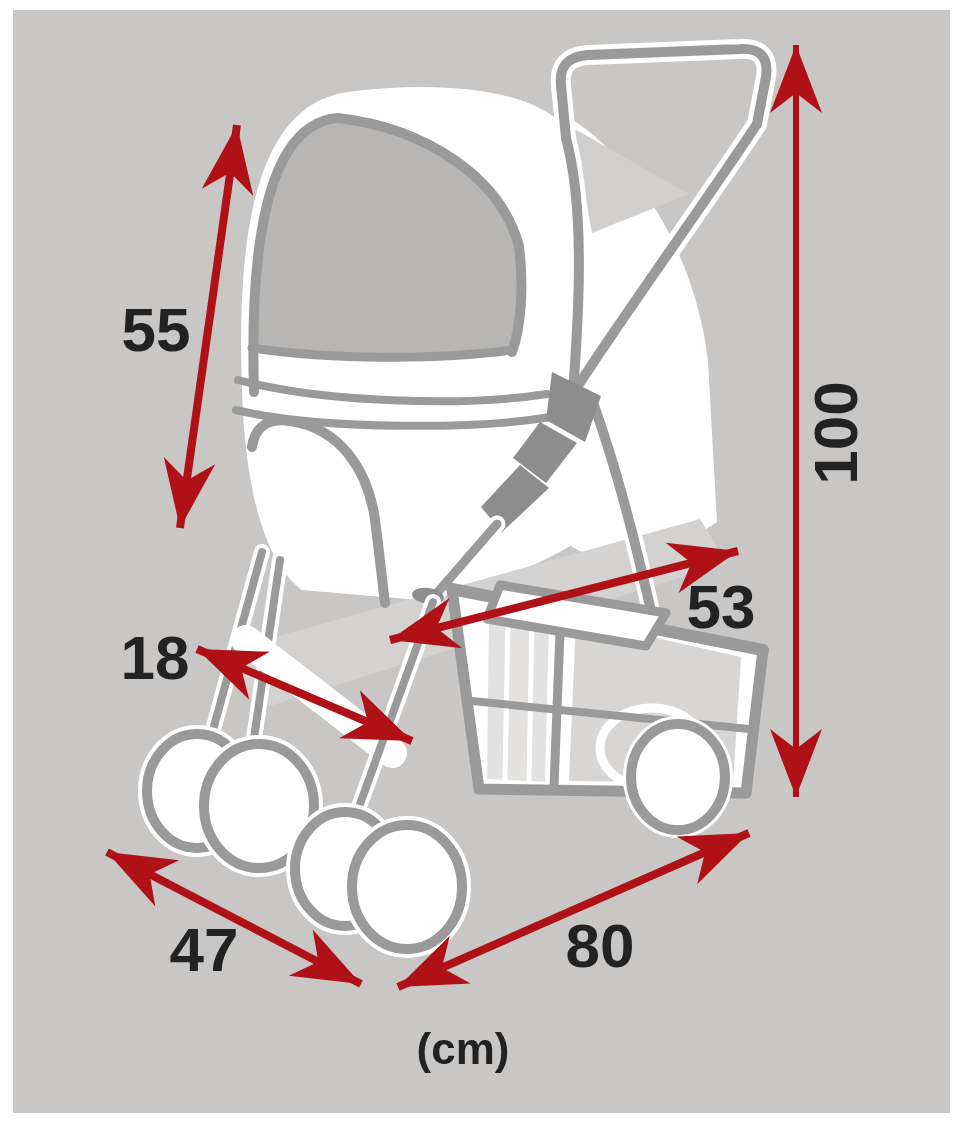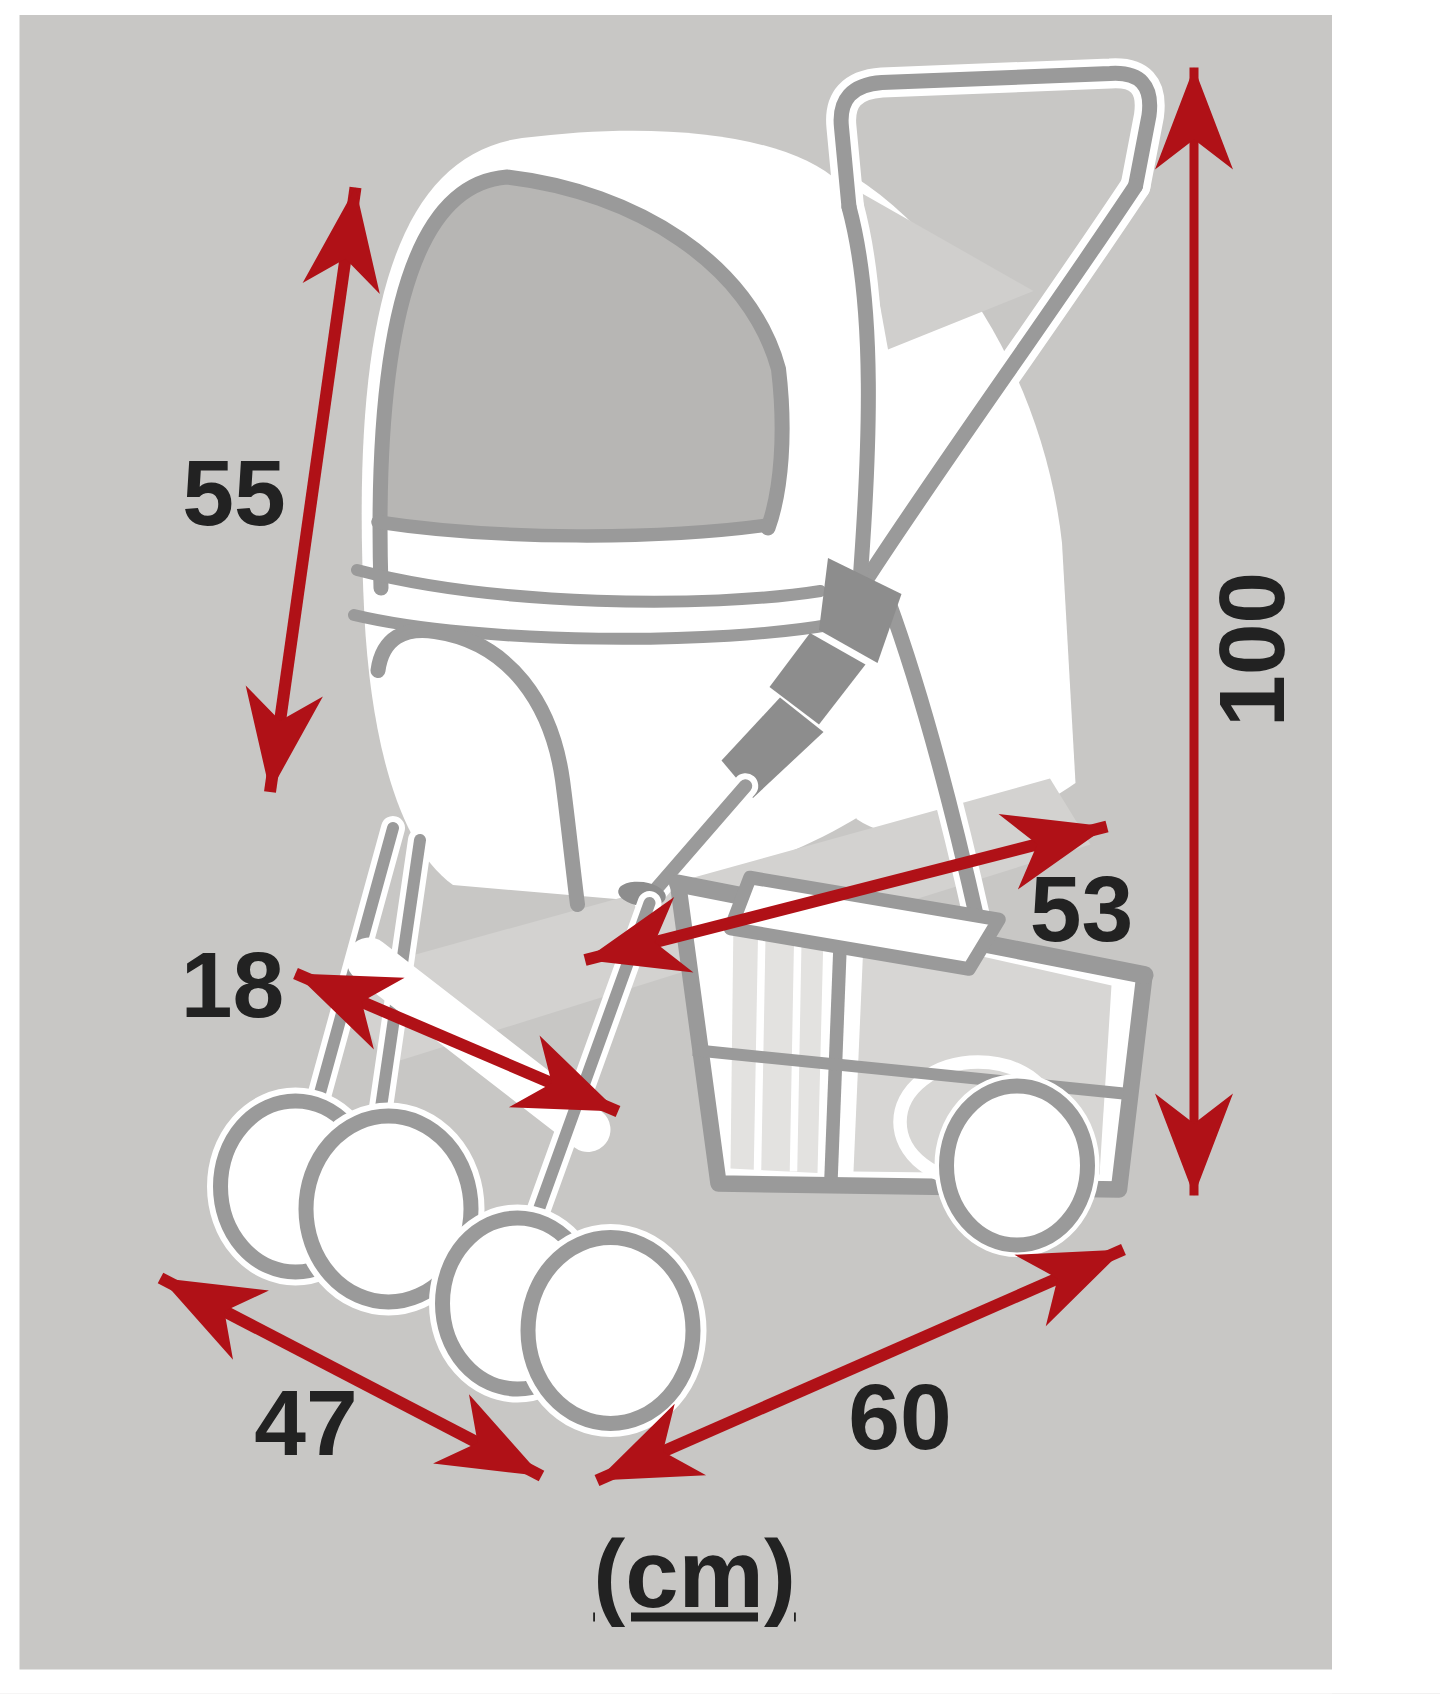--- a/index.html
+++ b/index.html
@@ -1,40 +1,39 @@
 <!DOCTYPE html>
 <html><head>
 <meta charset="utf-8">
 <style>
   html,body{margin:0;padding:0;background:#ffffff;}
   .page{
     position:relative;
-    width:888px;height:1129px;
+    width:960px;height:1129px;
     background:#ffffff;
     overflow:hidden;
     font-family:"Liberation Sans", sans-serif;
   }
   .page svg{position:absolute;left:0;top:0;}
   .dim{
     position:absolute;
     transform:translate(-50%,-50%);
     font-weight:700;
     font-size:62px;
     color:#222222;
     white-space:nowrap;
     line-height:1;
     letter-spacing:0;
     user-select:none;
   }
   .dim.rot{
     transform:translate(-50%,-50%) rotate(-90deg);
   }
   .dim.unit{
-    font-size:64px;
-    text-decoration:underline;
+    font-size:44px;
   }
 </style>
 </head>
 <body>
 
 <div class="page">
 
   <svg width="960" height="1129" viewBox="0 0 960 1129">
     <defs>
       <marker id="head" markerUnits="userSpaceOnUse" markerWidth="80" markerHeight="60" refX="70" refY="30" orient="auto-start-reverse">
@@ -156,17 +155,17 @@
   <div class="dim" style="left:156px;top:330px;">55</div>
 
   <div class="dim rot" style="left:836px;top:433px;">100</div>
 
   <div class="dim" style="left:721px;top:607px;">53</div>
 
   <div class="dim" style="left:155px;top:658px;">18</div>
 
   <div class="dim" style="left:188px;top:950px;margin-left:16px;">47</div>
 
-  <div class="dim" style="left:600px;top:946px;">60</div>
+  <div class="dim" style="left:600px;top:946px;">80</div>
 
   <div class="dim unit" style="left:463px;top:1049px;">(cm)</div>
 
 </div>
 
 </body></html>

